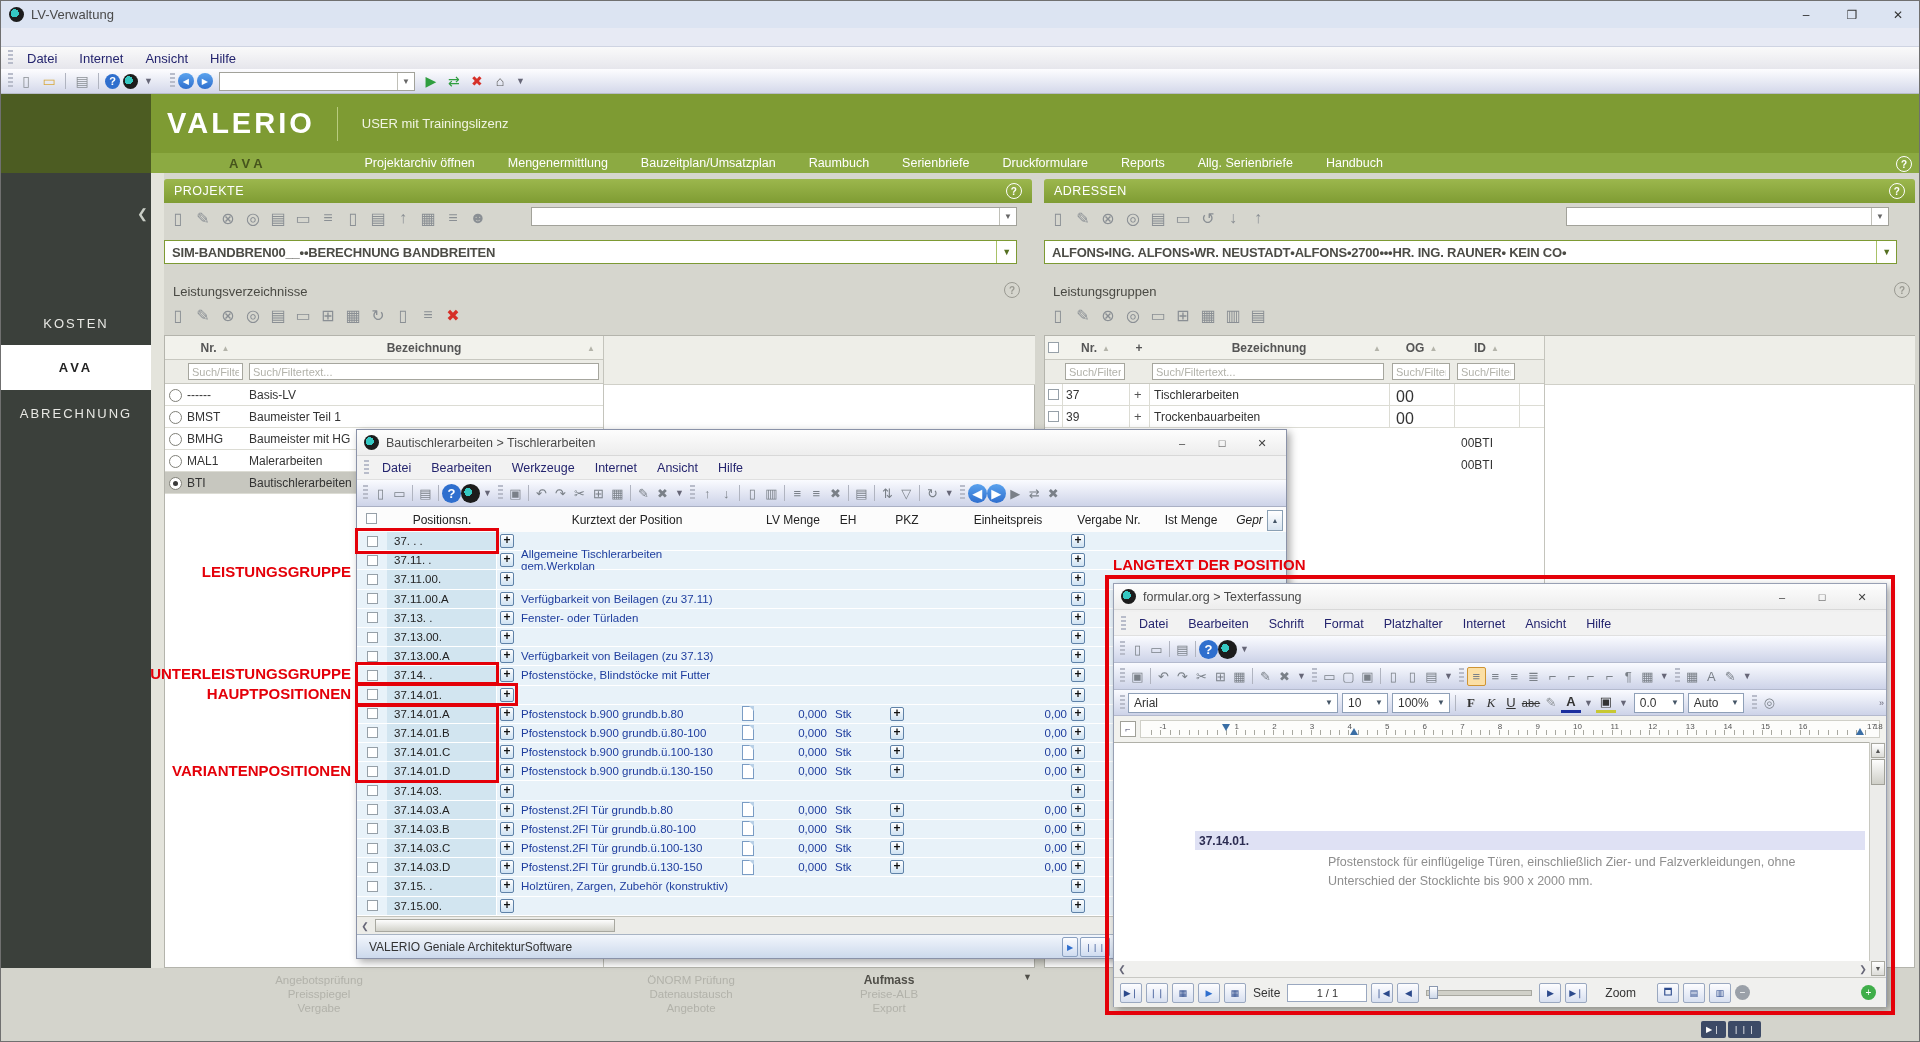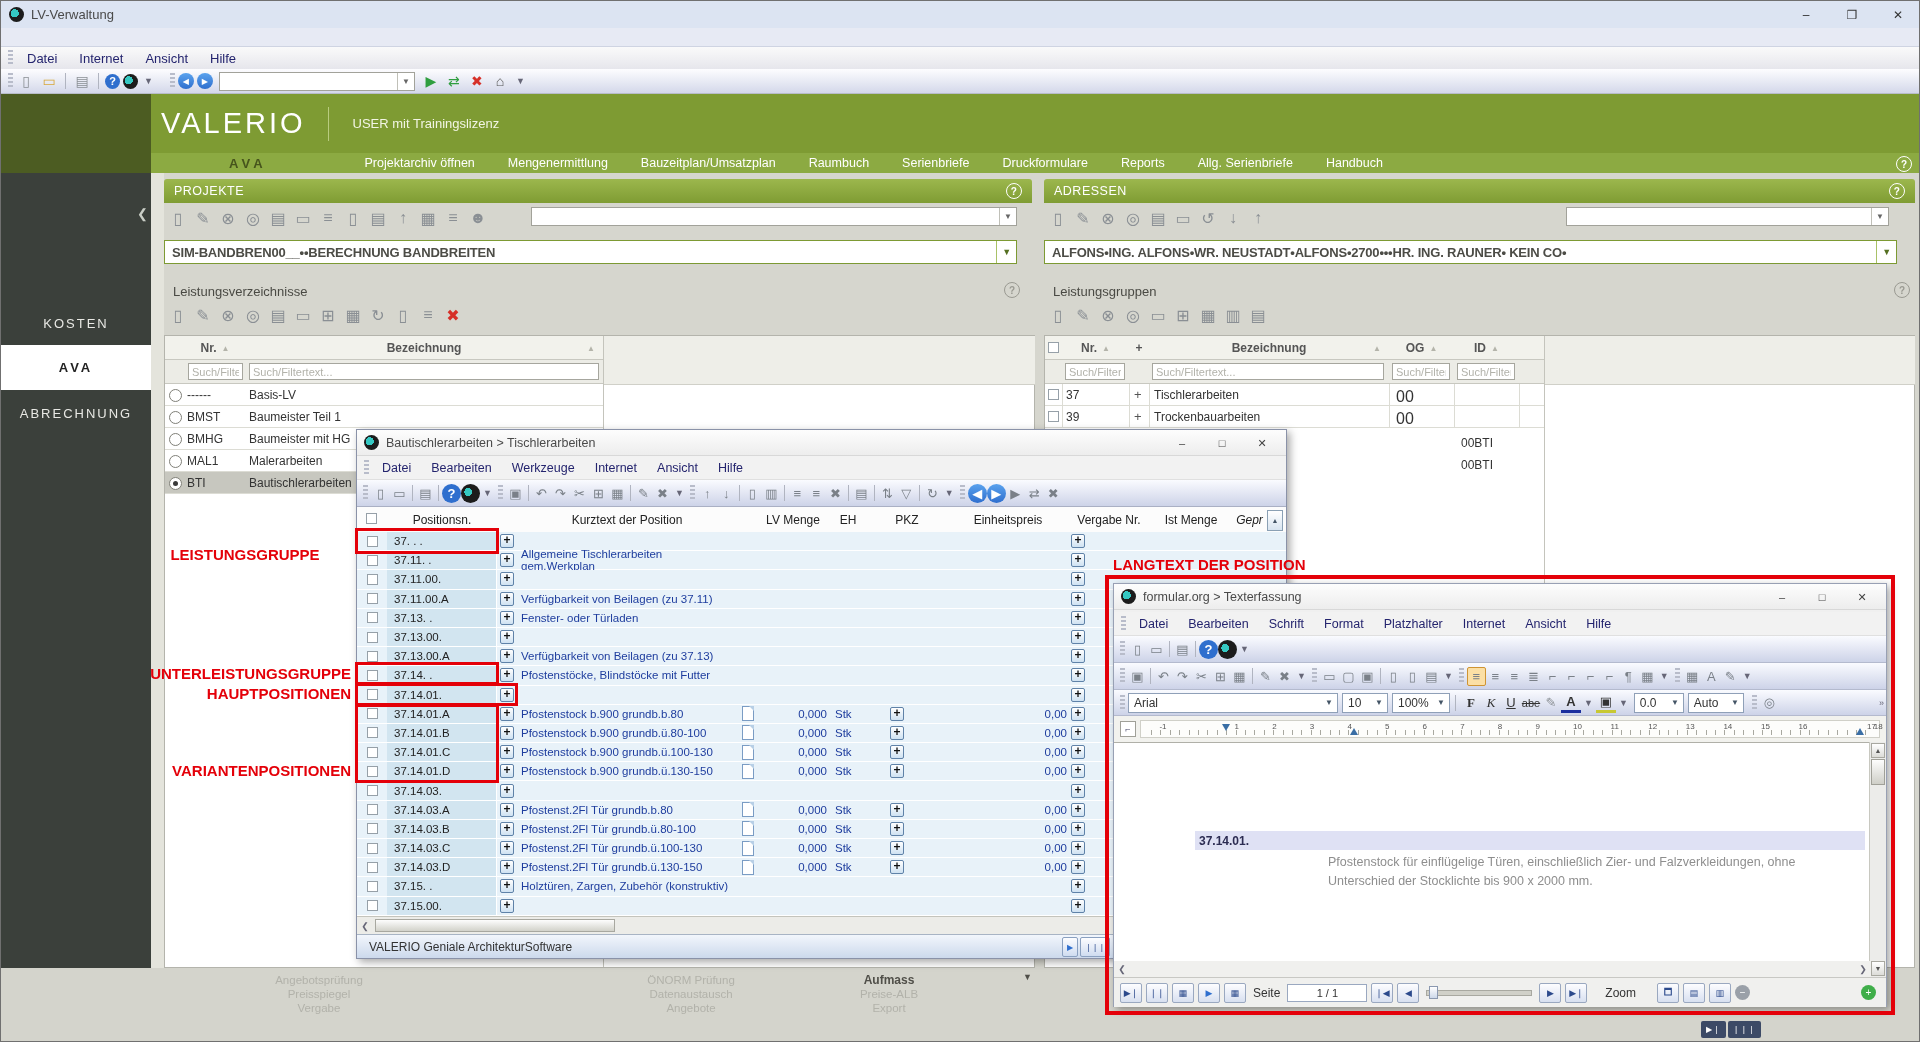--- a/index.html
+++ b/index.html
@@ -20,21 +20,21 @@
   .tsep{width:1px;height:16px;background:#b0b4c0;margin:0 3px;}
   .tchev{font-size:9px;color:#667;margin:0 3px;}
   .folder{color:#d8a83c}.green{color:#2f9e3f}.red{color:#d63028}.blue{color:#2f6fce}.purple{color:#7668c8}.dark{color:#555}
   .helpdot{background:#2f6fce;color:#fff!important;border-radius:50%;width:15px;height:15px;font-size:11px;font-weight:bold;}
   .logodot{width:15px;height:15px;border-radius:50%;background:radial-gradient(circle at 38% 42%,#35c8c2 0 4px,#1c1c1c 4px);}
   .bluedot{background:linear-gradient(#5aa2ee,#2f6fce);color:#fff!important;border-radius:50%;width:16px;height:16px;font-size:8px;}
   .ecombo{background:#fff;border:1px solid #a2a29a;height:19px;display:flex;align-items:center;box-sizing:border-box;}
   .ecombo .car{margin-left:auto;font-size:8px;color:#666;padding:0 4px;border-left:1px solid #c0c0b8;height:100%;display:flex;align-items:center;}
   
   .brandbar{position:absolute;left:150px;top:93px;width:1770px;height:59px;background:#7e9b33;display:flex;align-items:center;}
-  .brandlogo{color:#fff;font-size:29px;font-weight:normal;letter-spacing:3px;margin-left:10px;}
+  .brandlogo{color:#fff;font-size:29px;font-weight:bold;letter-spacing:3px;margin-left:16px;}
   .branddiv{width:1px;height:34px;background:#b9cc7f;margin:0 24px 0 22px;}
   .brandlic{color:#f2f5e4;font-size:13px;}
   .navrow{position:absolute;left:150px;top:152px;width:1770px;height:20px;background:#8caa42;display:flex;align-items:center;}
   .navmodule{color:#46541c;font-size:13px;font-weight:bold;letter-spacing:4px;margin-left:78px;}
   .navlinks{display:flex;margin-left:98px;gap:33px;}
   .navlink{color:#fff;font-size:12.5px;white-space:nowrap;}
   .qcirc{width:14px;height:14px;border:1.5px solid #fff;border-radius:50%;color:#fff;font-size:10px;font-weight:bold;display:inline-flex;align-items:center;justify-content:center;}
   .qcirc.gray{border-color:#9a9a92;color:#9a9a92;}
   .nav-help{position:absolute;right:9px;top:3px;}
   
@@ -987,21 +987,21 @@
         <span class="sbbtn">❘❘❘</span>
       </span>
     </div>
   </div>
 
   <div class="redbox" style="left:354px;top:527px;width:144px;height:26px;"></div>
   <div class="redbox" style="left:354px;top:661px;width:144px;height:23px;"></div>
   <div class="redbox" style="left:354px;top:682px;width:163px;height:23px;"></div>
   <div class="redbox" style="left:354px;top:703px;width:144px;height:79px;"></div>
 
-  <span class="redlabel ralign" style="left:138px;top:545px;text-align:center;">LEISTUNGSGRUPPE</span>
+  <span class="redlabel ralign" style="left:138px;top:562px;">LEISTUNGSGRUPPE</span>
   <span class="redlabel ralign" style="left:138px;top:664px;">UNTERLEISTUNGSGRUPPE</span>
   <span class="redlabel ralign" style="left:138px;top:684px;">HAUPTPOSITIONEN</span>
   <span class="redlabel ralign" style="left:138px;top:761px;">VARIANTENPOSITIONEN</span>
   <span class="redlabel" style="left:1112px;top:555px;">LANGTEXT DER POSITION</span>
 
   <div class="fwin">
     <div class="cw-title">
       <span class="logodot"></span>
       <span class="t">formular.org &gt; Texterfassung</span>
       <div class="cw-btns">

